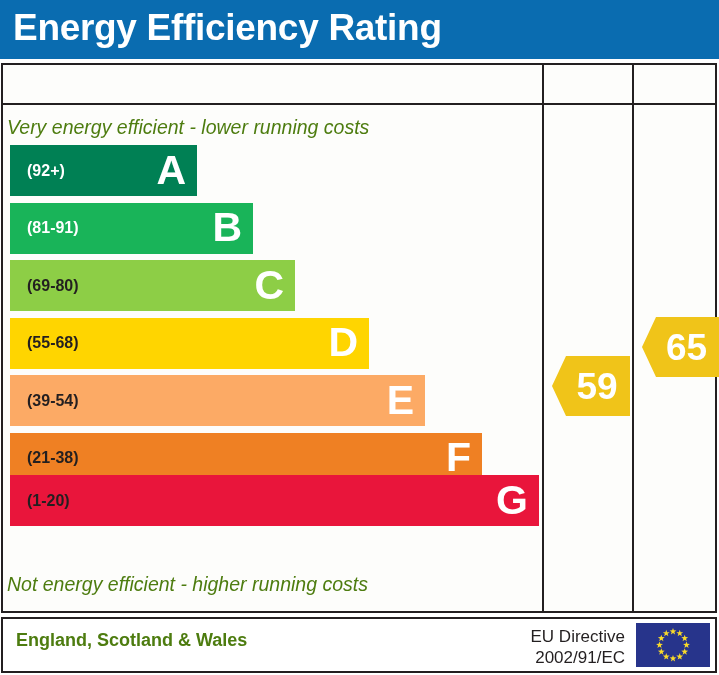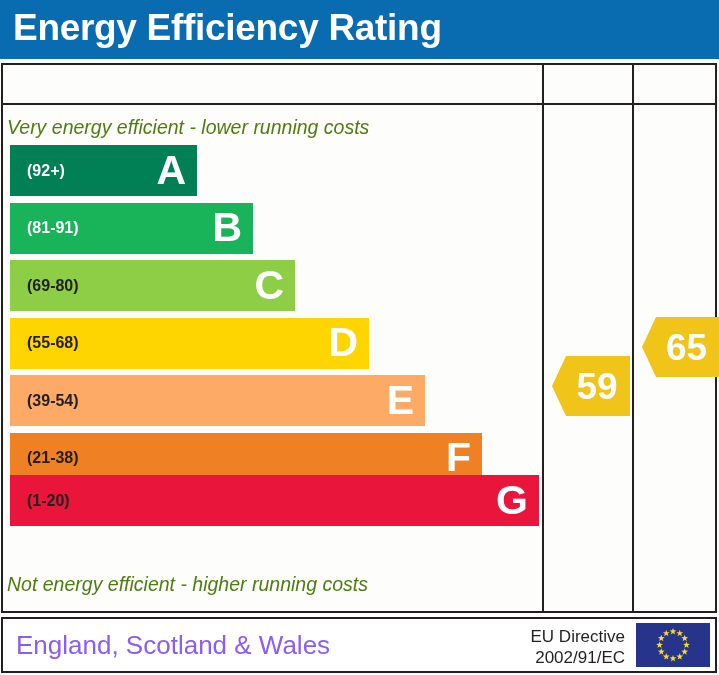--- a/index.html
+++ b/index.html
@@ -176,23 +176,23 @@
     width: 716px;
     height: 56px;
     border: 2px solid #231f20;
     box-sizing: border-box;
     background: #ffffff;
   }
   .footer-region {
     position: absolute;
     left: 13px;
     top: 11px;
-    font-size: 26px;
-    font-weight: normal;
-    color: #8b5cf6;
+    font-size: 18px;
+    font-weight: bold;
+    color: #4d7c0f;
     white-space: nowrap;
   }
   .footer-directive {
     position: absolute;
     right: 90px;
     top: 7px;
     text-align: right;
     font-size: 17px;
     color: #231f20;
     line-height: 1.25;

